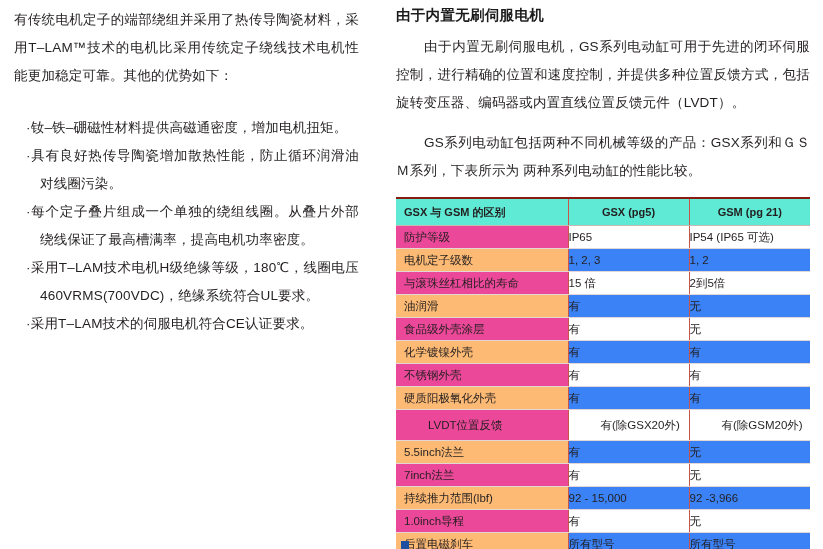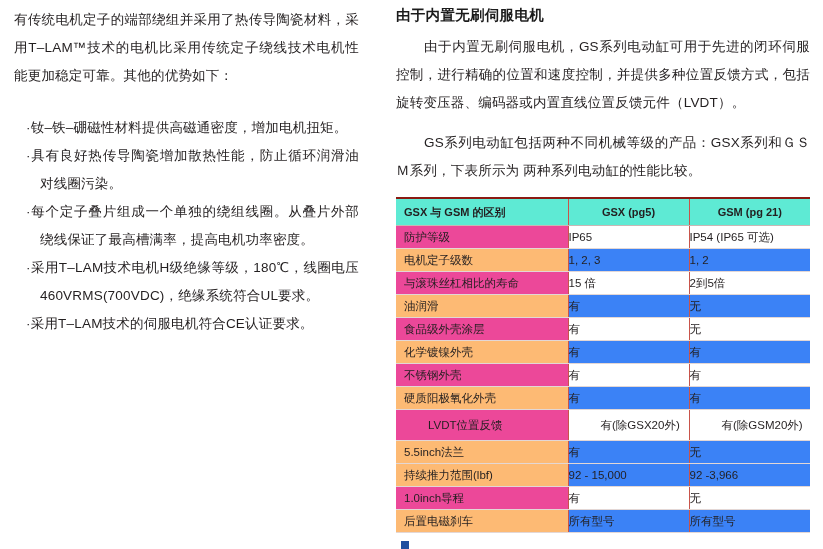--- a/index.html
+++ b/index.html
@@ -223,20 +223,25 @@
         <tr class="tall">
           <td class="label">LVDT位置反馈</td>
           <td class="val mid">有(除GSX20外)</td>
           <td class="val last">有(除GSM20外)</td>
         </tr>
         <tr class="alt">
           <td class="label">5.5inch法兰</td>
           <td class="val mid">有</td>
           <td class="val last">无</td>
         </tr>
+        <tr>
+          <td class="label">7inch法兰</td>
+          <td class="val mid">有</td>
+          <td class="val last">无</td>
+        </tr>
         <tr class="alt">
           <td class="label">持续推力范围(lbf)</td>
           <td class="val mid">92 - 15,000</td>
           <td class="val last">92 -3,966</td>
         </tr>
         <tr>
           <td class="label">1.0inch导程</td>
           <td class="val mid">有</td>
           <td class="val last">无</td>
         </tr>

